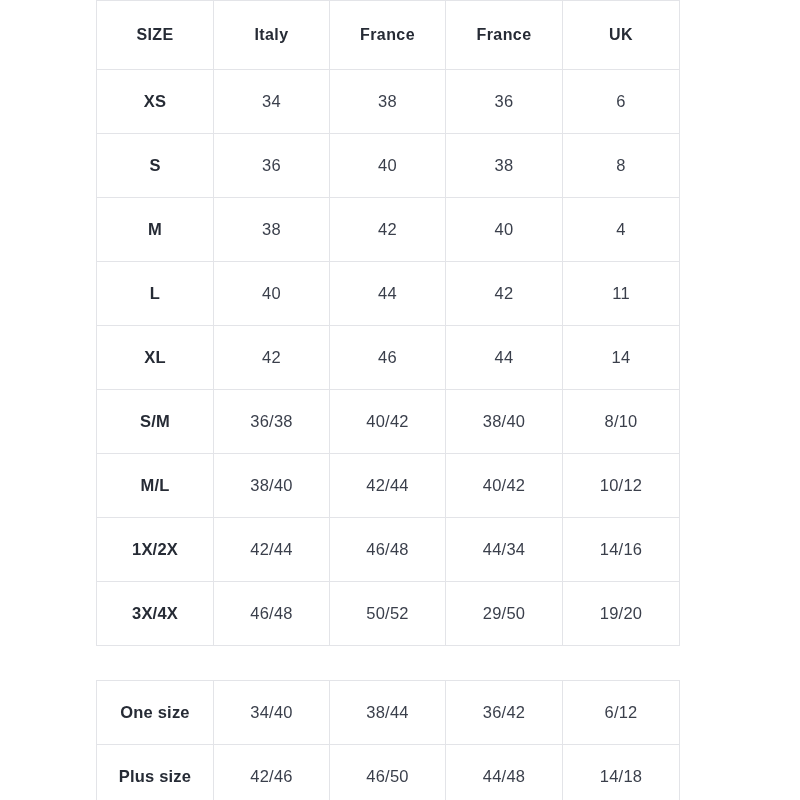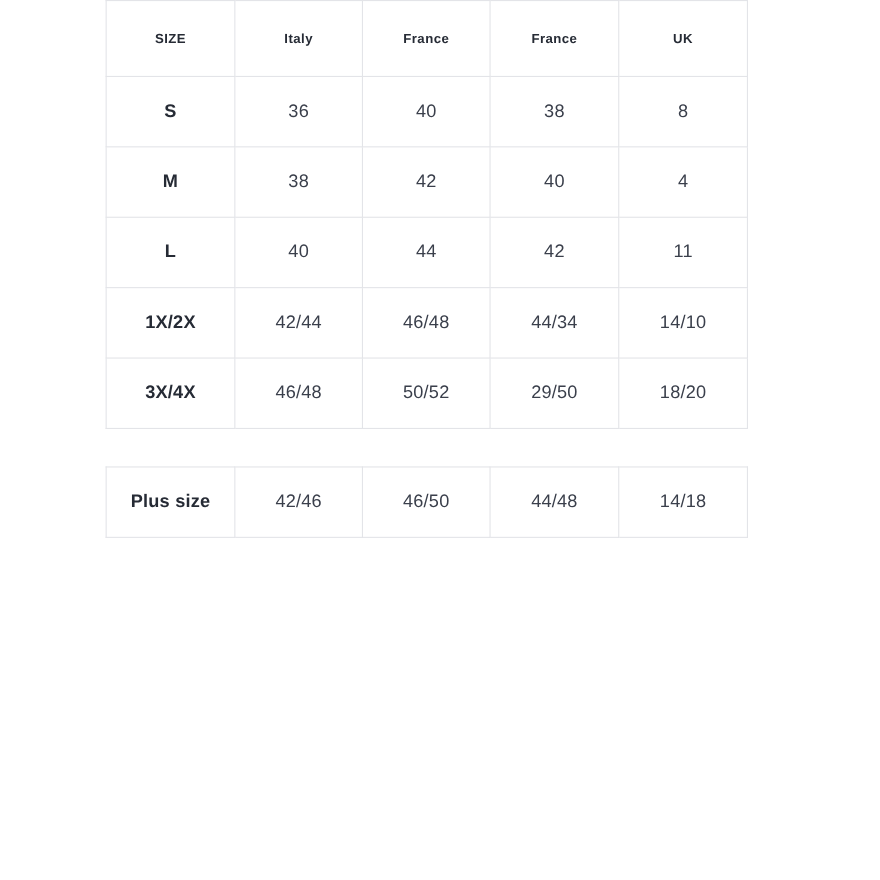--- a/index.html
+++ b/index.html
@@ -43,21 +43,21 @@
   }
   
   col.c-size { width: 117px; }
   col.c-eu   { width: 116px; }
   col.c-it   { width: 116px; }
   col.c-fr   { width: 117px; }
   col.c-uk   { width: 117px; }
 
   table.size-table thead th {
     font-weight: bold;
-    font-size: 12px;
+    font-size: 16px;
     letter-spacing: 0.4px;
     height: 68px;
     color: #262b35;
   }
   table.size-table tbody td.label {
     font-weight: bold;
     color: #262b35;
     letter-spacing: 0.2px;
   }
   table.size-table tbody td.value {
@@ -94,20 +94,27 @@
         <tr>
           <th>SIZE</th>
           <th>Italy</th>
           <th>France</th>
           <th>France</th>
           <th>UK</th>
         </tr>
       </thead>
       <tbody>
         <tr>
+          <td class="label">XS</td>
+          <td class="value">34</td>
+          <td class="value">38</td>
+          <td class="value">36</td>
+          <td class="value">6</td>
+        </tr>
+        <tr>
           <td class="label">S</td>
           <td class="value">36</td>
           <td class="value">40</td>
           <td class="value">38</td>
           <td class="value">8</td>
         </tr>
         <tr>
           <td class="label">M</td>
           <td class="value">38</td>
           <td class="value">42</td>
@@ -115,48 +122,76 @@
           <td class="value">4</td>
         </tr>
         <tr>
           <td class="label">L</td>
           <td class="value">40</td>
           <td class="value">44</td>
           <td class="value">42</td>
           <td class="value">11</td>
         </tr>
         <tr>
+          <td class="label">XL</td>
+          <td class="value">42</td>
+          <td class="value">46</td>
+          <td class="value">44</td>
+          <td class="value">14</td>
+        </tr>
+        <tr>
+          <td class="label">S/M</td>
+          <td class="value">36/38</td>
+          <td class="value">40/42</td>
+          <td class="value">38/40</td>
+          <td class="value">8/10</td>
+        </tr>
+        <tr>
+          <td class="label">M/L</td>
+          <td class="value">38/40</td>
+          <td class="value">42/44</td>
+          <td class="value">40/42</td>
+          <td class="value">10/12</td>
+        </tr>
+        <tr>
           <td class="label">1X/2X</td>
           <td class="value">42/44</td>
           <td class="value">46/48</td>
           <td class="value">44/34</td>
-          <td class="value">14/10</td>
+          <td class="value">14/16</td>
         </tr>
         <tr>
           <td class="label">3X/4X</td>
           <td class="value">46/48</td>
           <td class="value">50/52</td>
           <td class="value">29/50</td>
-          <td class="value">18/20</td>
+          <td class="value">19/20</td>
         </tr>
       </tbody>
     </table>
 
     <div class="gap"></div>
 
     <table class="size-table secondary-table">
       <colgroup>
         <col class="c-size">
           <col class="c-eu">
           <col class="c-it">
           <col class="c-fr">
           <col class="c-uk">
       </colgroup>
       <tbody>
         <tr>
+          <td class="label">One size</td>
+          <td class="value">34/40</td>
+          <td class="value">38/44</td>
+          <td class="value">36/42</td>
+          <td class="value">6/12</td>
+        </tr>
+        <tr>
           <td class="label">Plus size</td>
           <td class="value">42/46</td>
           <td class="value">46/50</td>
           <td class="value">44/48</td>
           <td class="value">14/18</td>
         </tr>
       </tbody>
     </table>
 
   </div>

